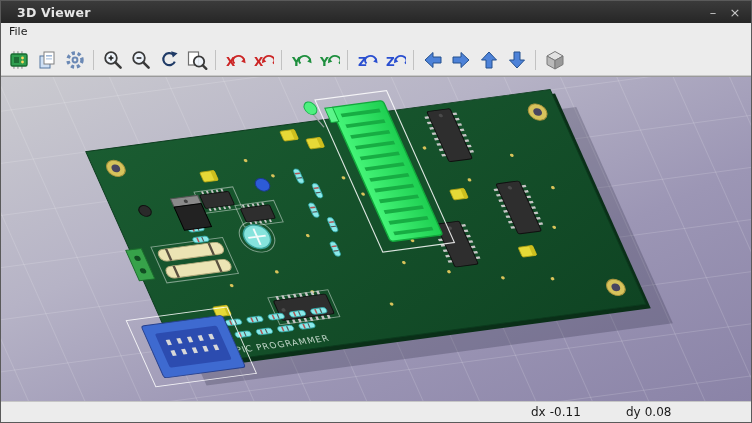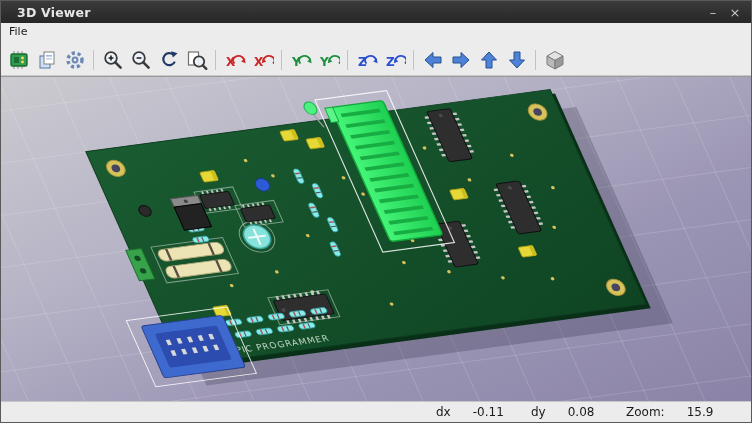--- a/index.html
+++ b/index.html
@@ -12,21 +12,21 @@
   .menubar{flex:0 0 21px;background:#ececec;display:flex;font-size:11px;color:#1a1a1a;}
   .menu-item{padding:2px 8px;border-radius:2px;}
   .toolbar{flex:0 0 32px;background:#ececec;display:flex;align-items:center;padding:0 4px;gap:1px;border-bottom:1px solid #c9c9c9;}
   .tb-btn{width:27px;height:27px;display:flex;align-items:center;justify-content:center;border:1px solid transparent;border-radius:3px;background:transparent;}
   .tb-sep{width:1px;height:20px;background:#c2c2c2;margin:0 4px;}
   .viewport{flex:1 1 auto;position:relative;overflow:hidden;border-top:1px solid #9a9a9a;
     background:linear-gradient(155deg,#cbcbd0 0%,#b6b3c6 35%,#9c96b5 65%,#8a83a7 100%);}
   .viewport svg{position:absolute;left:0;top:0;width:100%;height:100%;display:block;}
   .statusbar{flex:0 0 21px;background:#ececec;border-top:1px solid #c6c6c6;display:flex;align-items:center;font-size:12px;color:#1a1a1a;padding:0 30px 0 10px;}
   .status-spacer{flex:1;}
-  .status-field{width:95px;display:flex;gap:22px;white-space:nowrap;}
+  .status-field{width:95px;display:flex;gap:4px;white-space:nowrap;}
 </style>
 </head>
 <body>
 
 <div class="window">
 
   <div class="titlebar">
     <div class="title">3D Viewer</div>
     <div class="win-controls">
       <div class="win-btn">–</div>
@@ -395,19 +395,15 @@
   <div class="statusbar">
     <div class="status-spacer"></div>
     <div class="status-field">
       <span>dx</span>
       <span>-0.11</span>
     </div>
     <div class="status-field">
       <span>dy</span>
       <span>0.08</span>
     </div>
-    <div class="status-field">
-      <span>Zoom:</span>
-      <span>15.9</span>
-    </div>
   </div>
 
 </div>
 
 </body></html>

